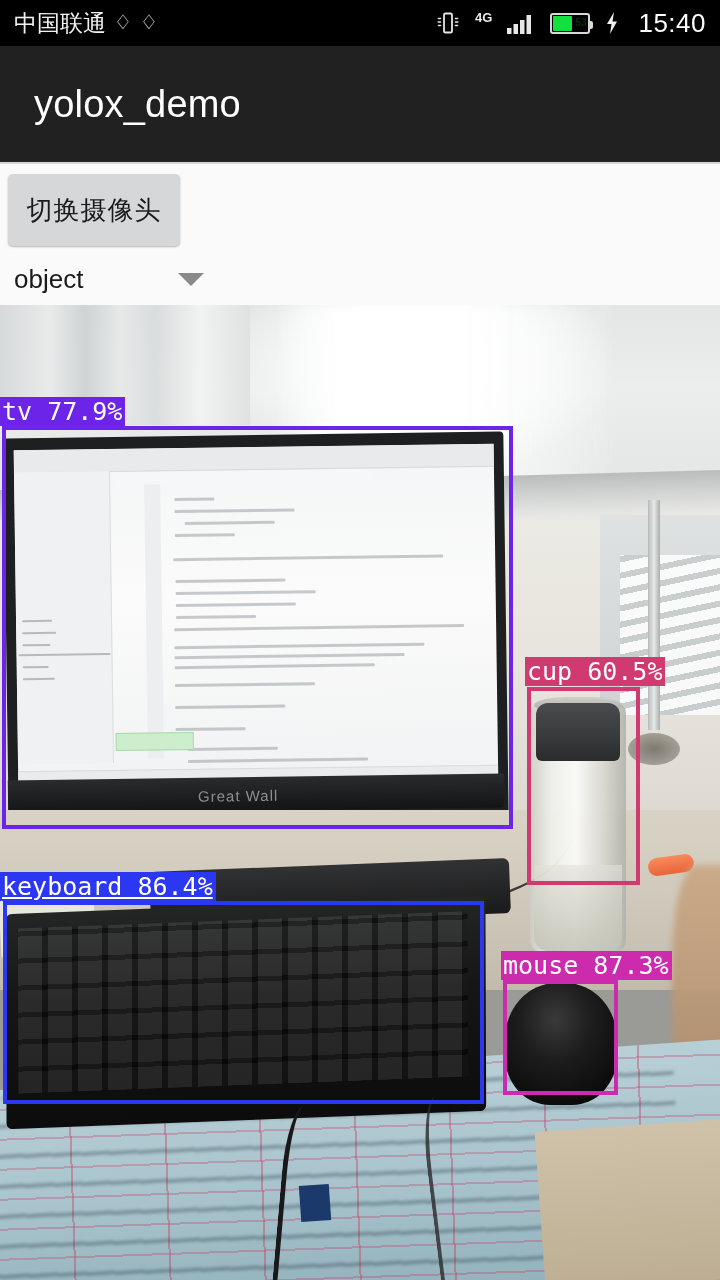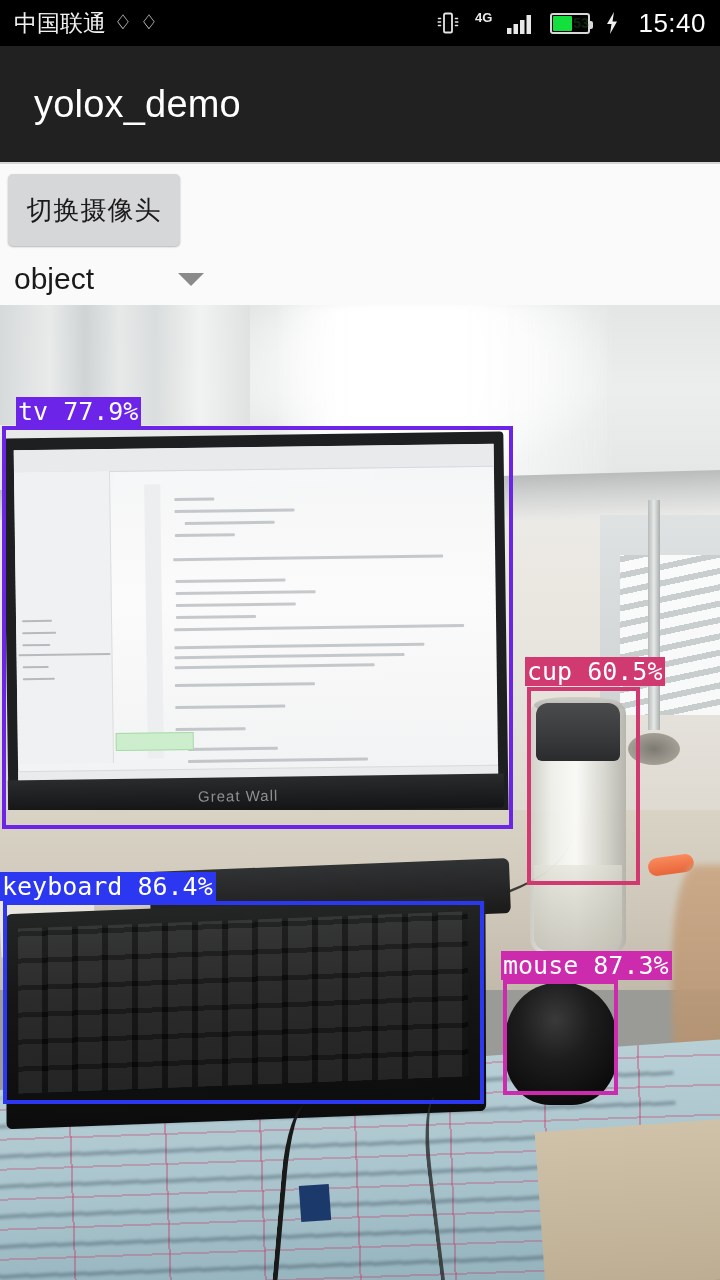--- a/index.html
+++ b/index.html
@@ -87,21 +87,21 @@
   .batt-fill {
     position: absolute;
     left: 1px; top: 1px; bottom: 1px;
     width: 30px;
     background: #13e03c;
     border-radius: 1px;
   }
   .batt-num {
     position: relative;
     z-index: 2;
-    font-size: 14px;
+    font-size: 10px;
     font-weight: bold;
     color: #0a2a0a;
     line-height: 1;
     font-family: "Liberation Sans", sans-serif;
     margin-left: 21px;
   }
 
   
   #actionbar {
     position: absolute;
@@ -149,21 +149,21 @@
     position: absolute;
     top: 93px;
     height: 44px;
     display: flex;
     align-items: center;
     cursor: pointer;
   }
   #spinner-task { left: 14px; width: 190px; }
   #spinner-device { left: 228px; width: 160px; }
   .spinner-label {
-    font-size: 30px;
+    font-size: 26px;
     color: #1a1a1a;
     letter-spacing: 0px;
   }
   .caret {
     margin-left: auto;
     width: 0; height: 0;
     border-left: 13px solid transparent;
     border-right: 13px solid transparent;
     border-top: 13px solid #8a8a8a;
   }
@@ -597,24 +597,24 @@
     <div class="ph" id="ph-desk-right-bottom"></div>
 
     <div class="ph" id="ph-kb"></div>
     <div class="ph" id="ph-kb-keys"></div>
     <div class="ph" id="ph-mouse"></div>
     <div class="ph" id="ph-cable3"></div>
     <div class="ph" id="ph-cable4"></div>
 
     <div id="detections">
         <div class="det-box" style="left: 2px; top: 121px; width: 511px; height: 403px; border: 4px solid rgb(107, 36, 232);"></div>
-        <div class="det-label" style="left: 16px; top: 92px; background: rgb(107, 36, 232);">tv 77.9%</div>
+        <div class="det-label" style="left: 0px; top: 92px; background: rgb(107, 36, 232);">tv 77.9%</div>
         <div class="det-box" style="left: 527px; top: 382px; width: 113px; height: 198px; border: 4px solid rgb(209, 58, 112);"></div>
         <div class="det-label" style="left: 525px; top: 352px; background: rgb(209, 58, 112);">cup 60.5%</div>
         <div class="det-box" style="left: 3px; top: 596px; width: 481px; height: 203px; border: 4px solid rgb(43, 55, 240);"></div>
-        <div class="det-label" style="left: 0px; top: 567px; background: rgb(43, 55, 240);">keyboard 86.4%</div>
+        <div class="det-label" style="left: 0px; top: 567px; background: rgb(43, 55, 240); text-decoration: underline;">keyboard 86.4%</div>
         <div class="det-box" style="left: 503px; top: 675px; width: 115px; height: 115px; border: 4px solid rgb(204, 43, 174);"></div>
         <div class="det-label" style="left: 501px; top: 646px; background: rgb(204, 43, 174);">mouse 87.3%</div>
       </div>
 
   </div>
 
 </div>
 
 </body></html>

